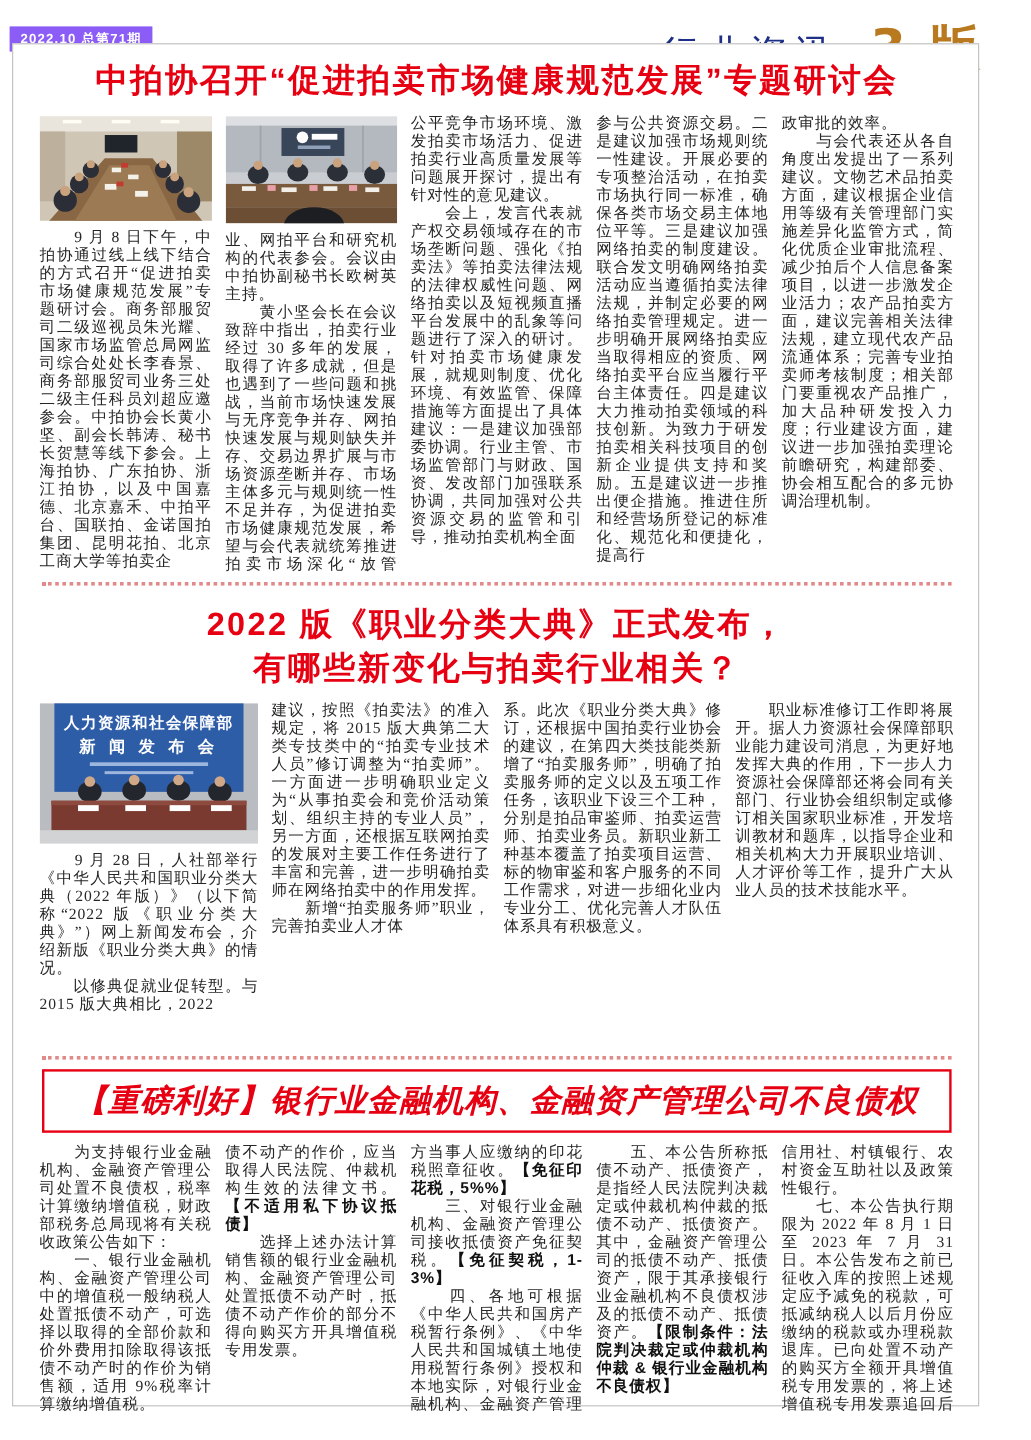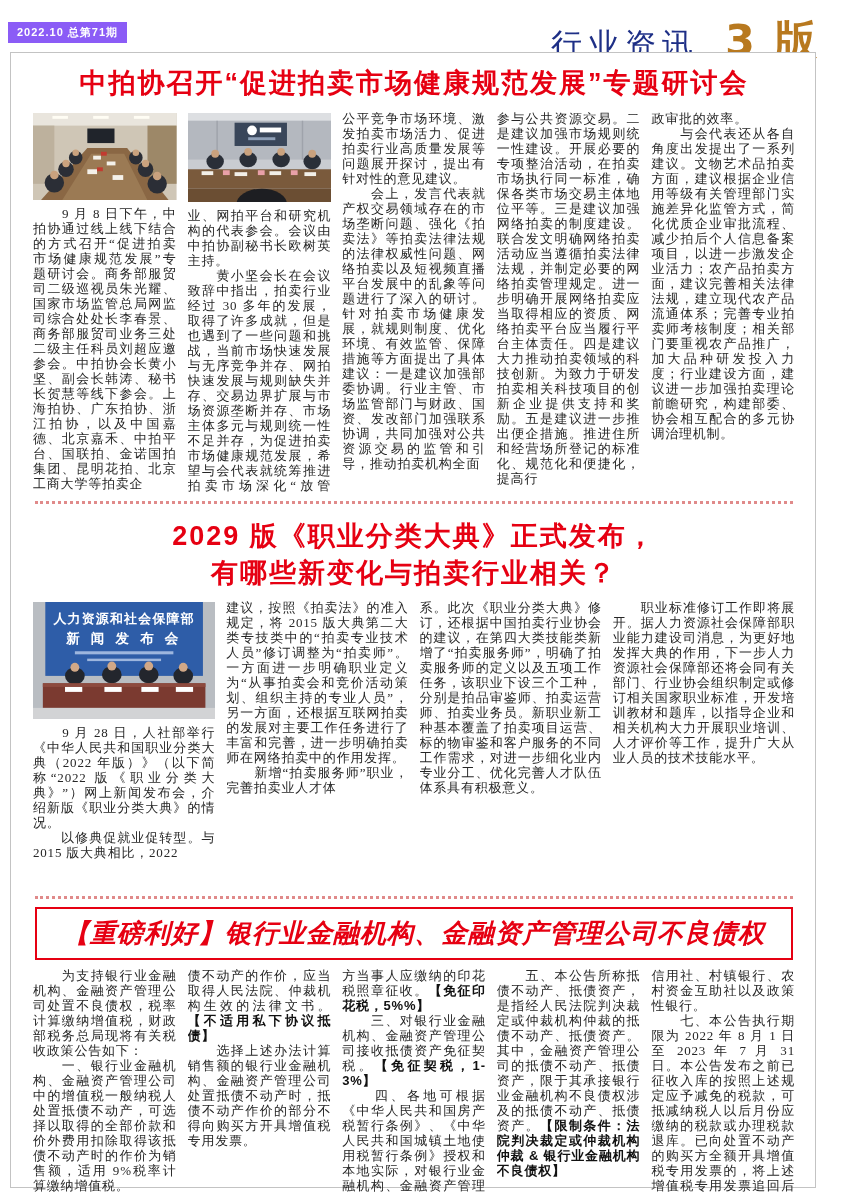--- a/index.html
+++ b/index.html
@@ -19,21 +19,21 @@
   .section-name{
     color:#1e2f86;font-size:31px;font-weight:400;letter-spacing:6px;
     font-family:"Liberation Serif","DejaVu Serif",serif;
   }
   .page-no{
     color:#b8791f;font-size:43px;font-weight:900;letter-spacing:2px;
     font-family:"DejaVu Sans","Liberation Sans",sans-serif;
   }
   
   .frame{
-    position:absolute;left:10px;top:52px;width:806px;height:1136px;
+    position:absolute;left:10px;top:36px;width:806px;height:1136px;
     border:1px solid #c3c3c3;background:#fff;box-sizing:border-box;
     padding:4px 20px 0 22px;
   }
   
   .headline{
     color:#e60012;text-align:center;font-weight:900;margin:0;
     font-family:"Liberation Sans","DejaVu Sans",sans-serif;
   }
   .h-a1{font-size:27px;letter-spacing:2px;padding:8px 0 10px 0;}
   .h-a2{font-size:27px;line-height:37px;letter-spacing:2px;padding:8px 0 8px 0;}
@@ -168,21 +168,21 @@
     <div class="col">
       <div class="coltext">
           <p>政审批的效率。</p>
           <p>　　与会代表还从各自角度出发提出了一系列建议。文物艺术品拍卖方面，建议根据企业信用等级有关管理部门实施差异化监管方式，简化优质企业审批流程、减少拍后个人信息备案项目，以进一步激发企业活力；农产品拍卖方面，建议完善相关法律法规，建立现代农产品流通体系；完善专业拍卖师考核制度；相关部门要重视农产品推广，加大品种研发投入力度；行业建设方面，建议进一步加强拍卖理论前瞻研究，构建部委、协会相互配合的多元协调治理机制。</p>
         </div>
     </div>
   </div>
 
   <div class="divider"></div>
 
-  <h1 class="headline h-a2"><span>2029 版《职业分类大典》正式发布，</span><br><span>有哪些新变化与拍卖行业相关？</span></h1>
+  <h1 class="headline h-a2"><span>2022 版《职业分类大典》正式发布，</span><br><span>有哪些新变化与拍卖行业相关？</span></h1>
 
   <div class="cols cols-a2">
     <div class="col">
       <svg class="photo" viewBox="0 0 148 95">
         <rect x="0" y="0" width="148" height="95" fill="#b9bdc2"></rect>
         <rect x="10" y="0" width="128" height="60" fill="#2e5da8"></rect>
         <text x="74" y="17" font-size="10.5" fill="#ffffff" text-anchor="middle" font-family="sans-serif" font-weight="bold" letter-spacing="1">人力资源和社会保障部</text>
         <text x="74" y="33" font-size="11" fill="#ffffff" text-anchor="middle" font-family="sans-serif" font-weight="bold" letter-spacing="3">新 闻 发 布 会</text>
         <rect x="34" y="40" width="80" height="2.5" fill="#9db6de"></rect>
         <rect x="44" y="46" width="60" height="2" fill="#9db6de"></rect>

